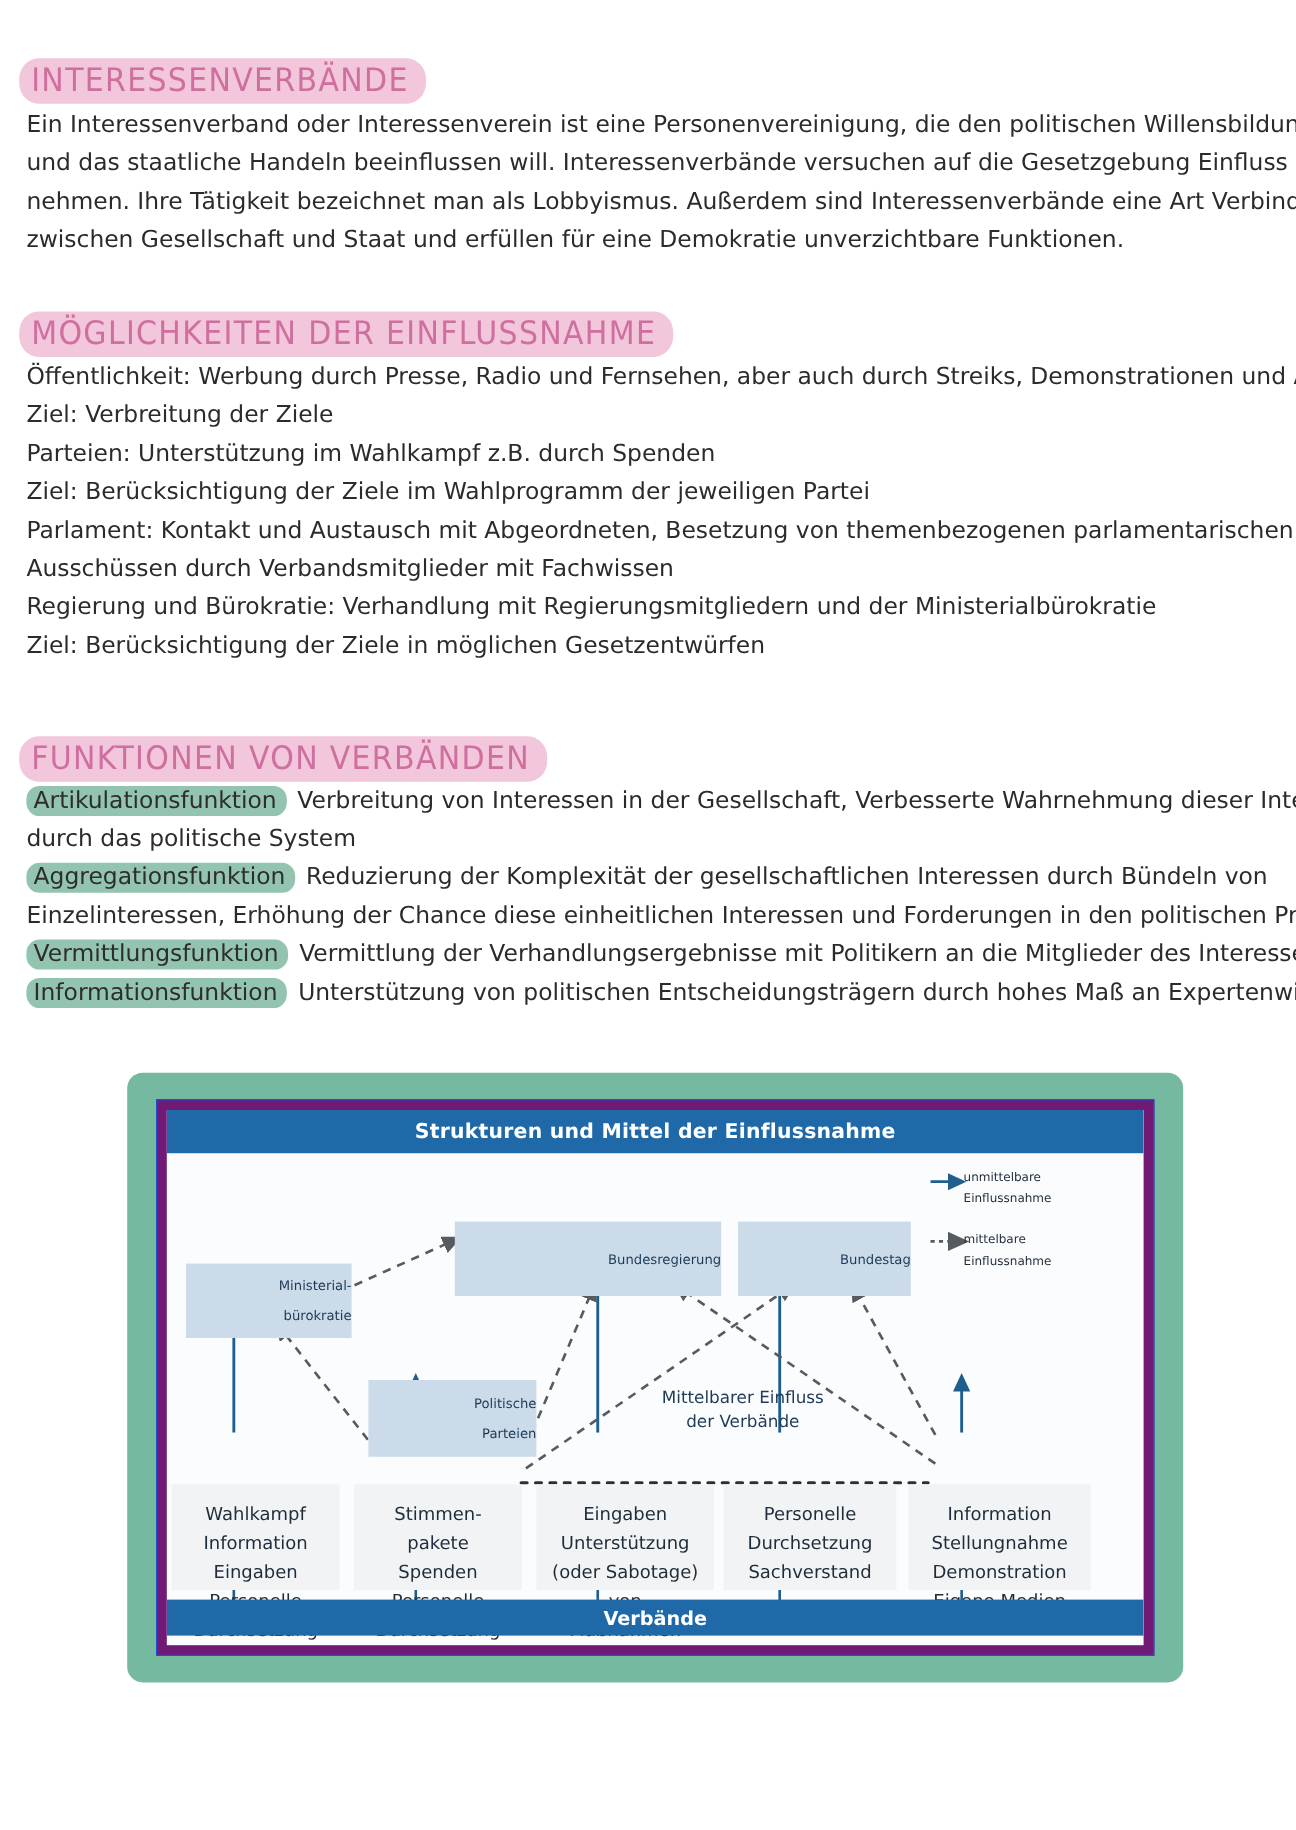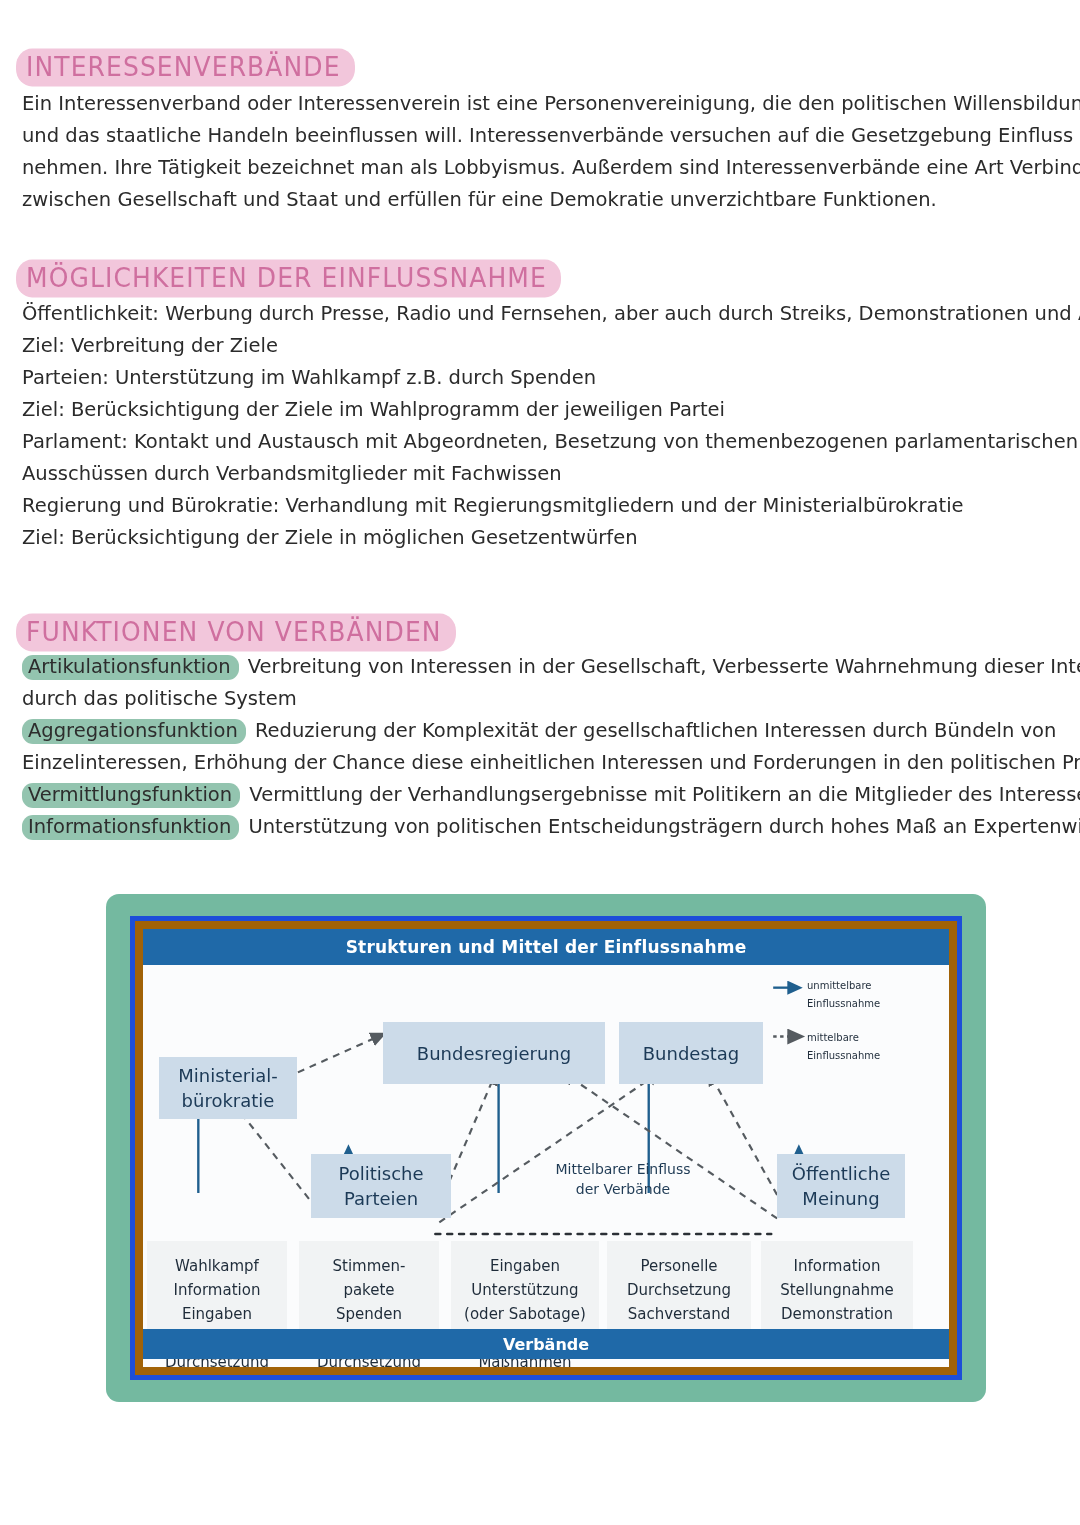--- a/index.html
+++ b/index.html
@@ -76,23 +76,23 @@
     border-radius: 13px;
     box-sizing: border-box;
     padding: 18px;
   }
   .diagram-white {
     position: absolute;
     left: 24px;
     top: 22px;
     width: 832px;
     height: 464px;
-    background: #a16207;
-    box-sizing: border-box;
-    border: 5px solid #1d4ed8;
+    background: #701a75;
+    box-sizing: border-box;
+    border: 1px solid #1d4ed8;
   }
   .diagram-inner {
     position: absolute;
     left: 8px;
     top: 8px;
     right: 8px;
     bottom: 8px;
     background: #fbfcfd;
     overflow: hidden;
   }
@@ -126,24 +126,24 @@
     display: flex;
     align-items: center;
     justify-content: center;
     box-sizing: border-box;
   }
 
   .node {
     position: absolute;
     background: #ccdbe9;
     color: #1c3a57;
-    font-size: 18px;
+    font-size: 11px;
     display: flex;
     flex-direction: column;
-    align-items: center;
+    align-items: flex-end;
     justify-content: center;
     text-align: center;
     line-height: 25px;
     box-sizing: border-box;
   }
 
   .col-box {
     position: absolute;
     background: #f1f3f4;
     color: #1f2c3a;
@@ -298,24 +298,20 @@
 
         <div class="node" style="left:168px; top:225px; width:140px; height:64px;">
           <span>Politische</span>
           <span>Parteien</span>
         </div>
 
         <div class="node" style="left:476px; top:93px; width:144px; height:62px;">
           <span>Bundestag</span>
         </div>
 
-        <div class="node" style="left:634px; top:225px; width:128px; height:64px;">
-          <span>Öffentliche</span>
-          <span>Meinung</span>
-        </div>
 
         <div class="mid-label" style="left:400px; top:230px; width:160px;">
           <div>Mittelbarer Einfluss</div>
           <div>der Verbände</div>
         </div>
 
         <div class="legend" style="left:630px; top:48px; width:180px;">
           <div class="legend-row">
             <div class="legend-glyph"></div>
             <div>

